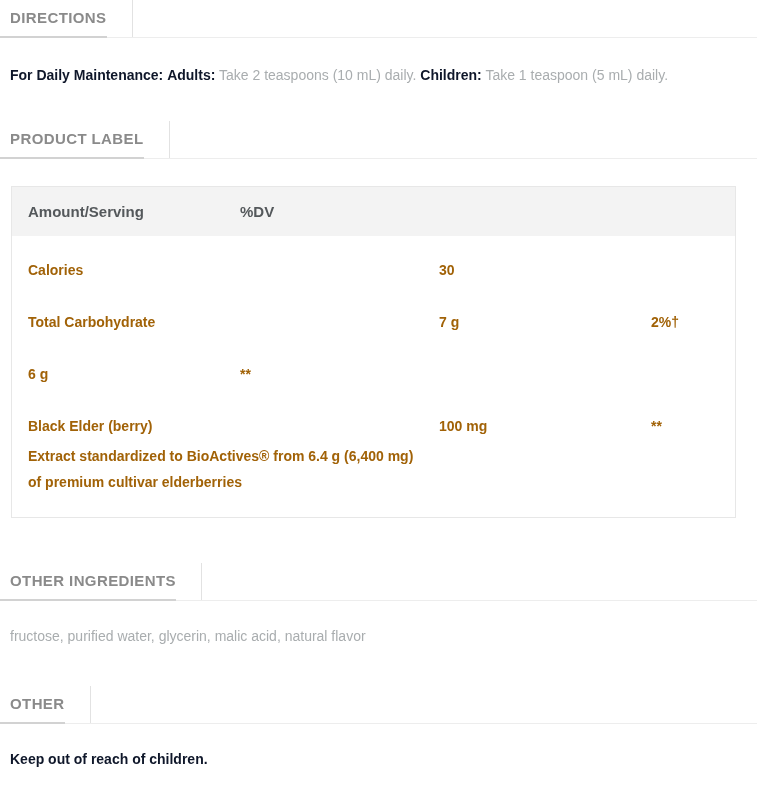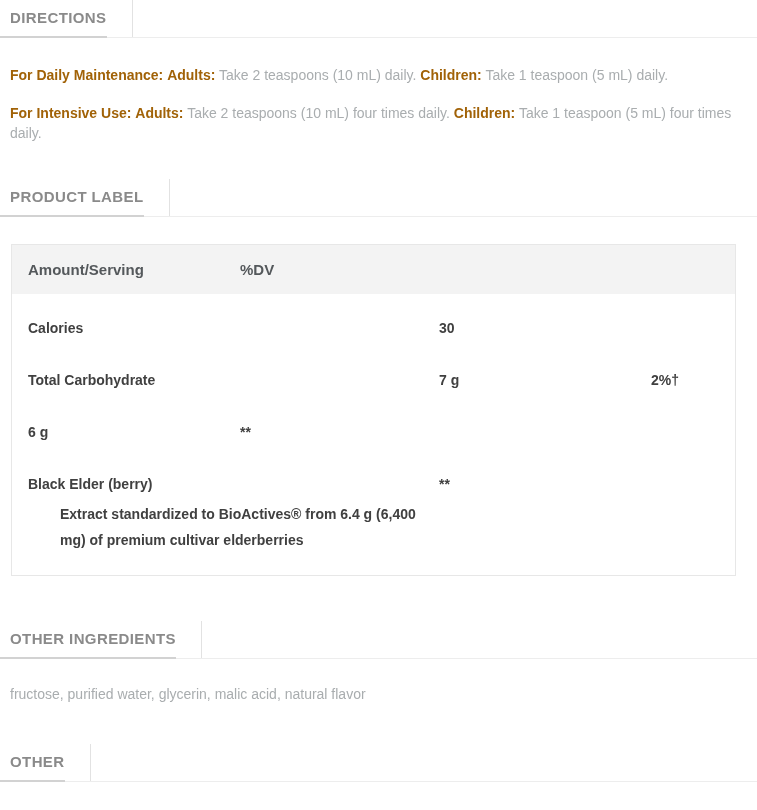--- a/index.html
+++ b/index.html
@@ -34,21 +34,21 @@
     color: #8a8a8a;
   }
 
   
   .para {
     padding-left: 10px;
     font-size: 14px;
     color: #a9adaf;
     line-height: 20px;
   }
-  .para b { color: #a16207; font-weight: bold; }
+  .para b { color: #0f172a; font-weight: bold; }
   .p-directions-1 { margin-top: 27px; }
   .p-directions-2 { margin-top: 18px; }
 
   .head-product { margin-top: 36px; }
   .head-other   { margin-top: 45px; align-items: flex-end; }
   .head-notes   { margin-top: 40px; }
 
   
   .pl-table {
     margin: 27px 21px 0 11px;
@@ -62,32 +62,31 @@
     font-size: 15px;
     font-weight: bold;
     color: #54585b;
     padding-left: 16px;
   }
   .t-row {
     display: flex;
     padding: 18px 0 18px 16px;
     font-size: 14px;
     font-weight: bold;
-    color: #404040;
+    color: #a16207;
   }
   .t-row.first { padding-top: 26px; }
   .t-row.last  { padding-bottom: 22px; }
   .c1 { width: 411px; padding-right: 20px; }
   .c2 { width: 212px; }
   .c3 { flex: 1; }
   .row-detail {
     margin-top: 9px;
     line-height: 26px;
     max-width: 400px;
-    margin-left: 32px;
   }
 
   .p-ingredients { margin-top: 25px; }
   .p-keep { margin-top: 25px; }
 </style>
 </head>
 <body>
 
 <div class="page">
 
@@ -98,27 +97,20 @@
   </div>
 
   <p class="para p-directions-1">
     <b>For Daily Maintenance:</b>
     <b>Adults:</b>
     <span>Take 2 teaspoons (10 mL) daily.</span>
     <b>Children:</b>
     <span>Take 1 teaspoon (5 mL) daily.</span>
   </p>
 
-  <p class="para p-directions-2">
-    <b>For Intensive Use:</b>
-    <b>Adults:</b>
-    <span>Take 2 teaspoons (10 mL) four times daily.</span>
-    <b>Children:</b>
-    <span>Take 1 teaspoon (5 mL) four times daily.</span>
-  </p>
 
   <div class="sec-head head-product">
     <div class="tab" style="min-width:170px">
       <span class="tab-label">PRODUCT LABEL</span>
     </div>
   </div>
 
   <div class="pl-table">
     <div class="t-head">
       <div class="c2">Amount/Serving</div>
@@ -140,20 +132,21 @@
     <div class="t-row">
       <div class="c2">6 g</div>
       <div class="c3">**</div>
     </div>
 
     <div class="t-row last">
       <div class="c1">
         <div>Black Elder (berry)</div>
         <div class="row-detail">Extract standardized to BioActives® from 6.4 g (6,400 mg) of premium cultivar elderberries</div>
       </div>
+      <div class="c2">100 mg</div>
       <div class="c3">**</div>
     </div>
   </div>
 
   <div class="sec-head head-other">
     <div class="tab" style="min-width:202px">
       <span class="tab-label">OTHER INGREDIENTS</span>
     </div>
   </div>
 

